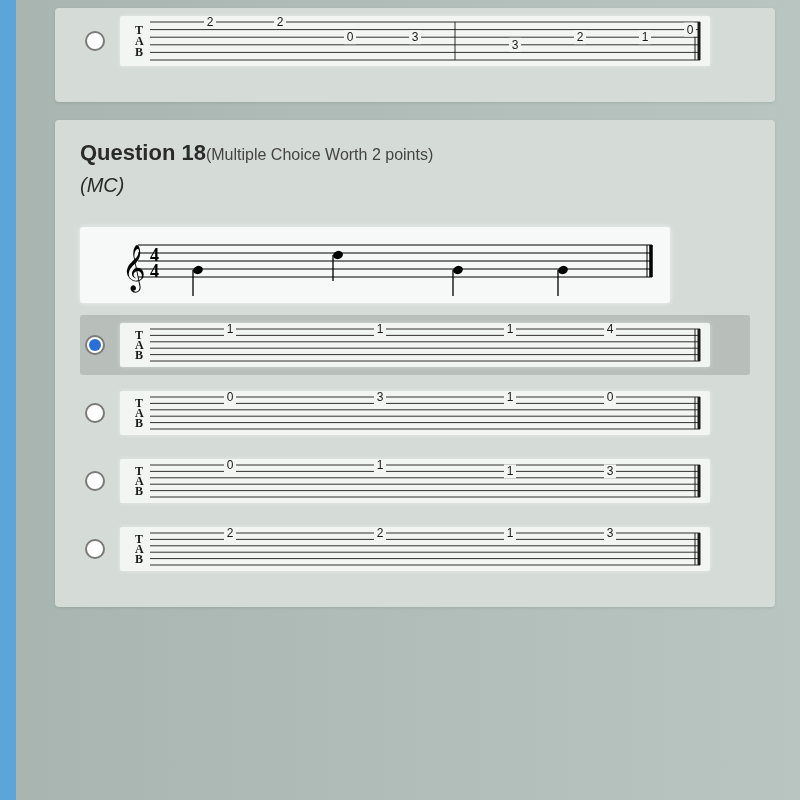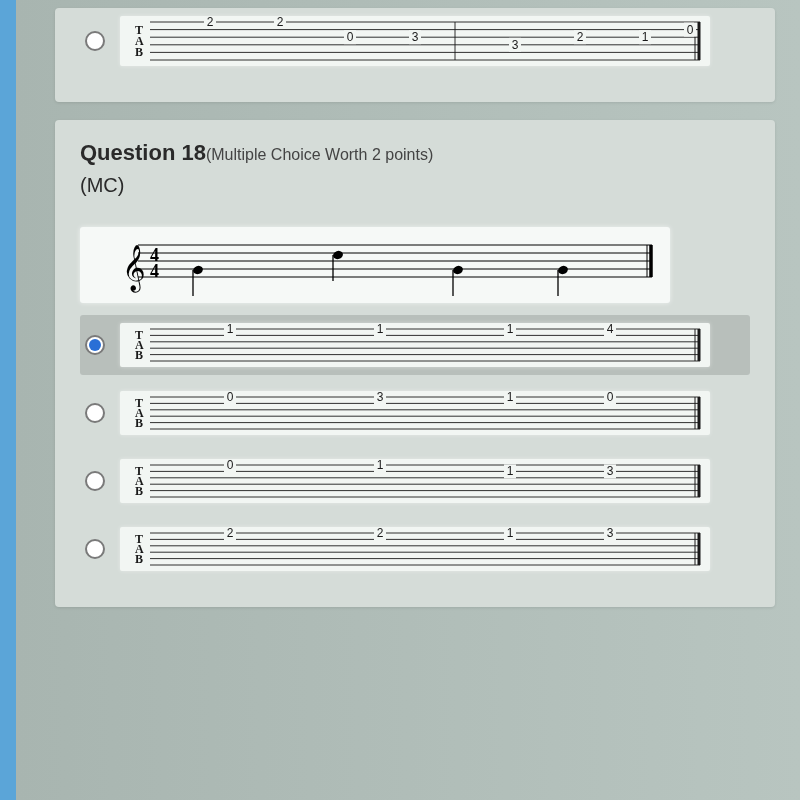--- a/index.html
+++ b/index.html
@@ -30,20 +30,21 @@
       font-size: 22px;
       color: #2a2a2a;
       margin-bottom: 8px;
     }
     .q-header b { font-weight: 700; }
     .q-meta { font-size: 16px; color: #444; font-weight: 400; }
     .q-sub {
       font-size: 20px;
       margin: 6px 0 30px 0;
       color: #2a2a2a;
+      font-style: italic;
     }
     .staff-box {
       background: #f6f9f7;
       border-radius: 3px;
       padding: 6px 8px;
       box-shadow: 0 0 5px rgba(255,255,255,0.6);
       display: inline-block;
       width: 590px;
     }
     .staff-box svg { display:block; }

